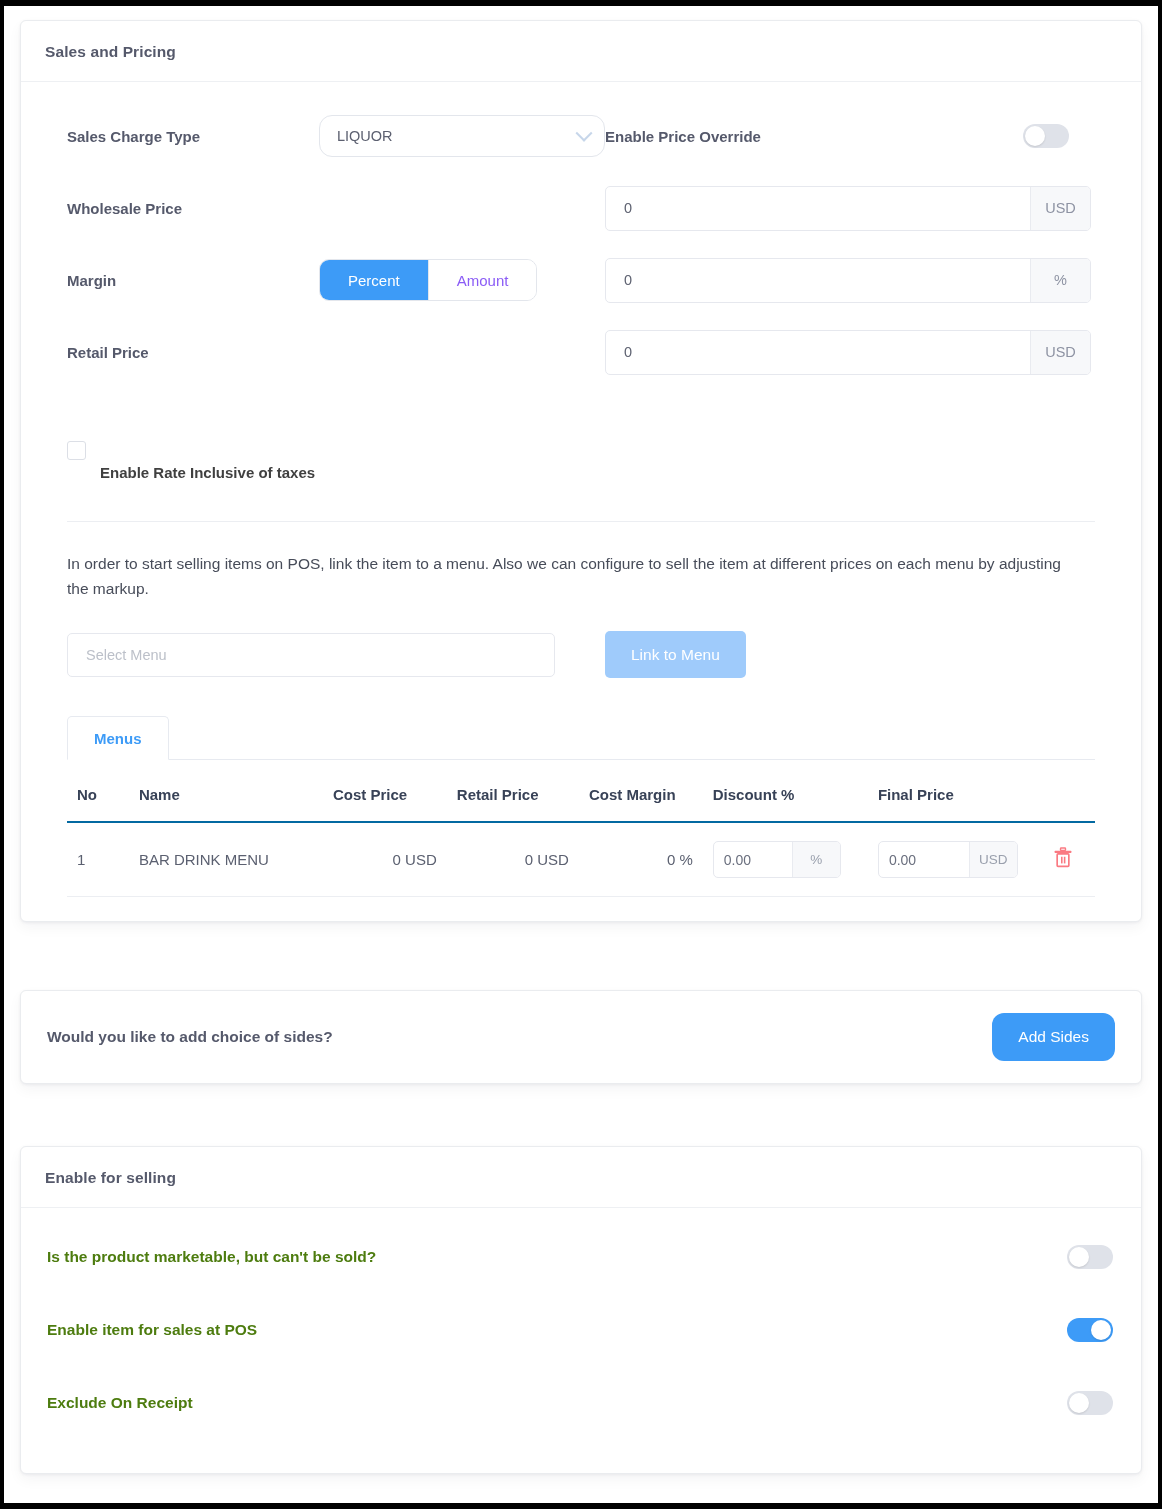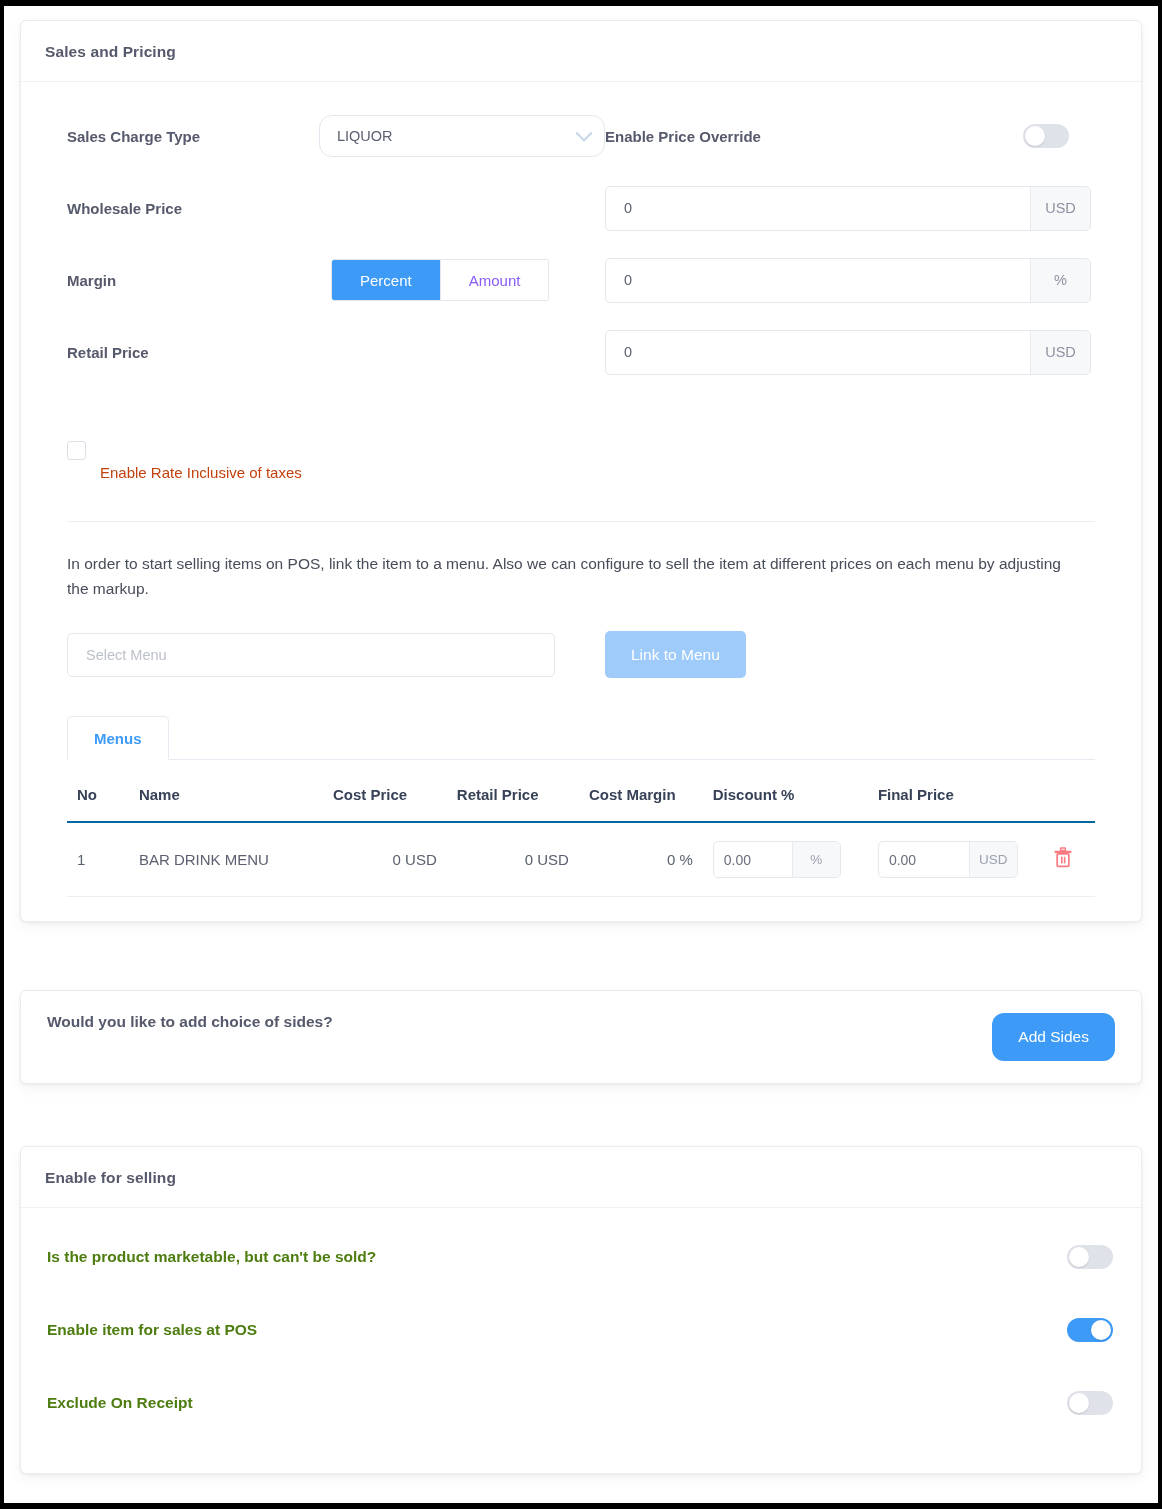--- a/index.html
+++ b/index.html
@@ -152,25 +152,25 @@
     display: flex;
     align-items: center;
     justify-content: center;
     font-size: 14.5px;
     color: #8e93a3;
   }
 
   
   .segmented {
     display: flex;
-    border-radius: 3px;
+    border-radius: 10px;
     overflow: hidden;
     border: 1px solid #e3e6ec;
     height: 42px;
-    margin-left: 12px;
+    margin-left: 0;
   }
   .seg {
     padding: 0 28px;
     display: flex;
     align-items: center;
     justify-content: center;
     font-size: 15px;
     color: #8b5cf6;
     background: #ffffff;
     cursor: pointer;
@@ -191,22 +191,22 @@
     width: 19px; height: 19px;
     border: 1px solid #dcdfe6;
     border-radius: 3px;
     background: #fff;
     flex: none;
     cursor: pointer;
   }
   .checkrow .clabel {
     margin-left: 14px;
     font-size: 15px;
-    font-weight: normal;
-    color: #c2410c;
+    font-weight: bold;
+    color: #404040;
     margin-top: 44px;
   }
 
   .hr {
     border: none;
     border-top: 1px solid #eceef2;
     margin: 40px 0 0 0;
   }
 
   .helptext {
@@ -337,20 +337,21 @@
   .trash {
     width: 20px; height: 22px;
     cursor: pointer;
     display: inline-block;
   }
 
   
   .card-sides {
     margin-top: 68px;
     display: flex;
+    align-items: center;
     justify-content: space-between;
     padding: 22px 26px 22px 26px;
     min-height: 76px;
   }
   .sides-q {
     font-size: 15.5px;
     font-weight: bold;
     color: #55596b;
   }
   .btn-add-sides {

